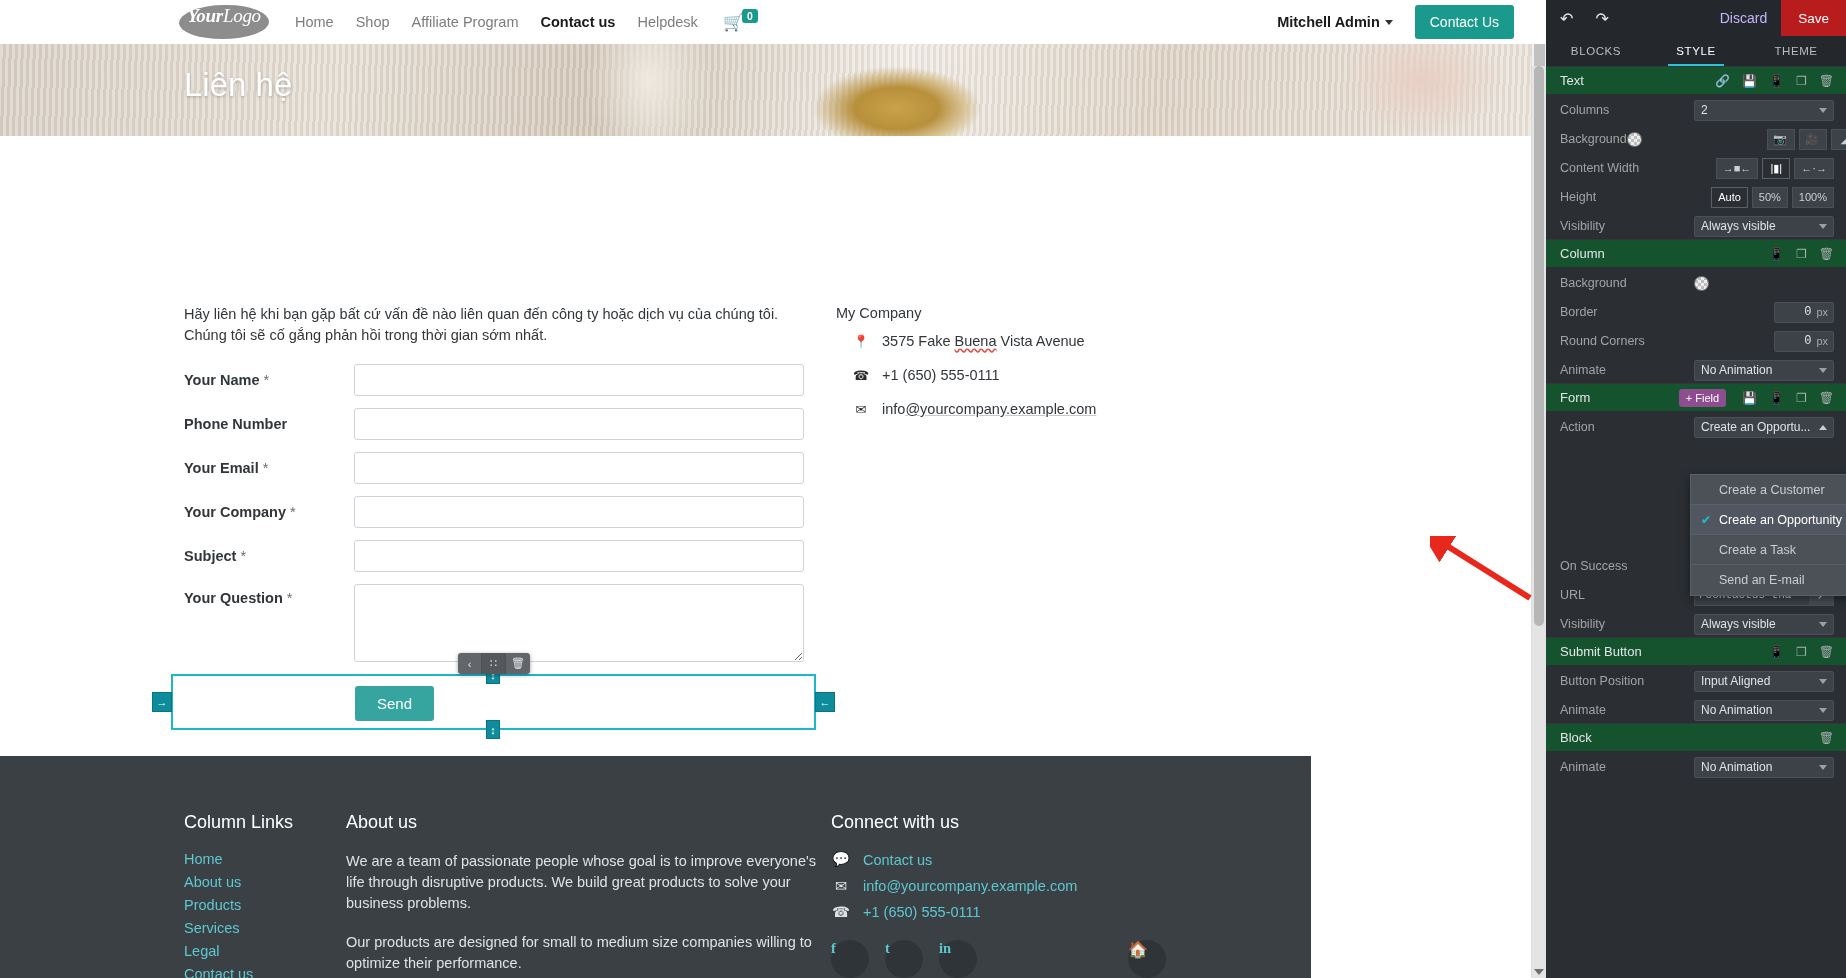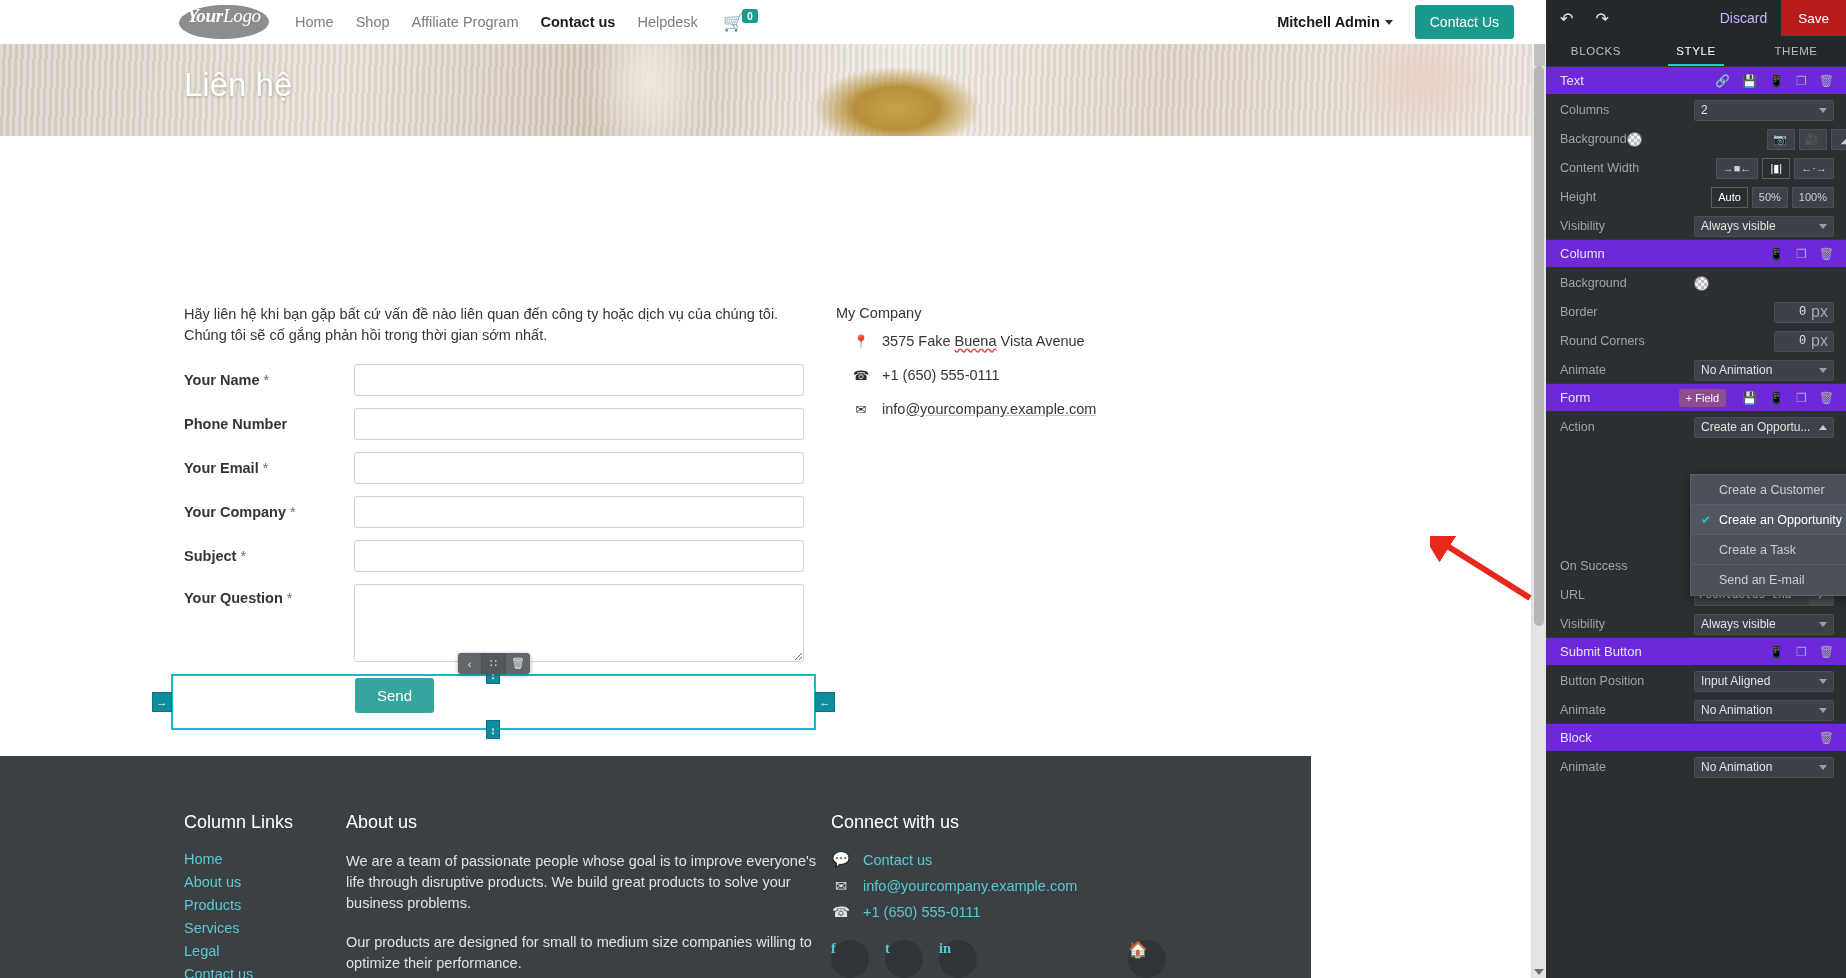--- a/index.html
+++ b/index.html
@@ -107,21 +107,21 @@
   }
   .mini-toolbar .tb.mid { background:#54585c; }
   .mini-toolbar .tb:last-child { border-right: none; }
 
   
   .sel-block {
     position:absolute; left: 171px; top: 538px; width: 645px; height: 56px;
     border: 2px solid #1cb7c9; background: #fff; z-index: 12;
   }
   .send-btn {
-    position:absolute; left: 182px; top: 2px; background:#36a5a0; color:#fff;
+    position:absolute; left: 182px; top: 10px; background:#36a5a0; color:#fff;
     border:none; border-radius:3px; font-size: 15px; padding: 9px 22px; cursor:pointer;
   }
   .handle {
     position:absolute; background:#0f8c9c; color:#fff; display:flex; align-items:center; justify-content:center;
     font-size: 11px; cursor: pointer; border:1px solid #0a7383;
   }
   .h-left  { left:-21px; top: 16px; width: 20px; height: 20px; }
   .h-right { right:-21px; top: 16px; width: 20px; height: 20px; }
   .h-top   { left: 313px; top: -11px; width: 14px; height: 19px; }
   .h-bot   { left: 313px; bottom: -11px; width: 14px; height: 19px; }
@@ -174,21 +174,21 @@
   .tab {
     flex:1; display:flex; align-items:center; justify-content:center; font-size: 11.5px;
     letter-spacing: .6px; color:#b9bec2; cursor:pointer; position:relative;
   }
   .tab.active { color:#fff; }
   .tab.active:after {
     content:""; position:absolute; left: 22%; right: 22%; bottom: 0; height: 2px; background:#2cc3d9;
   }
 
   .sec-head {
-    height: 28px; background:#6d28d9; display:flex; align-items:center;
+    height: 28px; background:#14532d; display:flex; align-items:center;
     padding: 0 12px 0 14px; font-size: 13px; color:#e2e5e7; border-top:1px solid #32373b;
   }
   .sec-head .spacer { flex:1; }
   .sec-head .sico { font-size: 12px; color:#a9aeb2; margin-left: 12px; cursor:pointer; }
   .pill-field {
     background:#8e4d8e; color:#fff; font-size: 11px; border-radius:3px; padding: 3px 7px;
     margin-right: 4px; cursor:pointer;
   }
 
   .row {
@@ -220,21 +220,21 @@
     cursor:pointer; margin-left: 4px; padding: 0 6px;
   }
   .gbtn.active { background:#2b2f33; border-color:#5a6065; color:#fff; }
   .gbtn.first { margin-left: 0; }
 
   .numbox {
     width: 60px; height: 21px; background:#3c4247; border:1px solid #4a5055; border-radius:2px;
     display:flex; align-items:center; justify-content:flex-end; padding: 0 5px; gap:5px;
     font-size: 12px; color:#dfe3e6; font-family:"Liberation Mono", monospace;
   }
-  .numbox .unit { color:#a3a9ad; font-size: 16px; font-family:"Liberation Sans", sans-serif;text-align:center;}
+  .numbox .unit { color:#a3a9ad; font-size: 11px; font-family:"Liberation Sans", sans-serif;text-align:center;}
 
   .urlbox {
     width: 140px; height: 21px; display:flex; align-items:center;
   }
   .urlbox .inp {
     flex:1; height:21px; background:#3c4247; border:1px solid #4a5055; color:#d7dbde;
     font-size: 11px; font-family:"Liberation Mono", monospace; padding: 0 4px;
     display:flex; align-items:center; overflow:hidden; white-space:nowrap;
   }
   .urlbox .ext {

